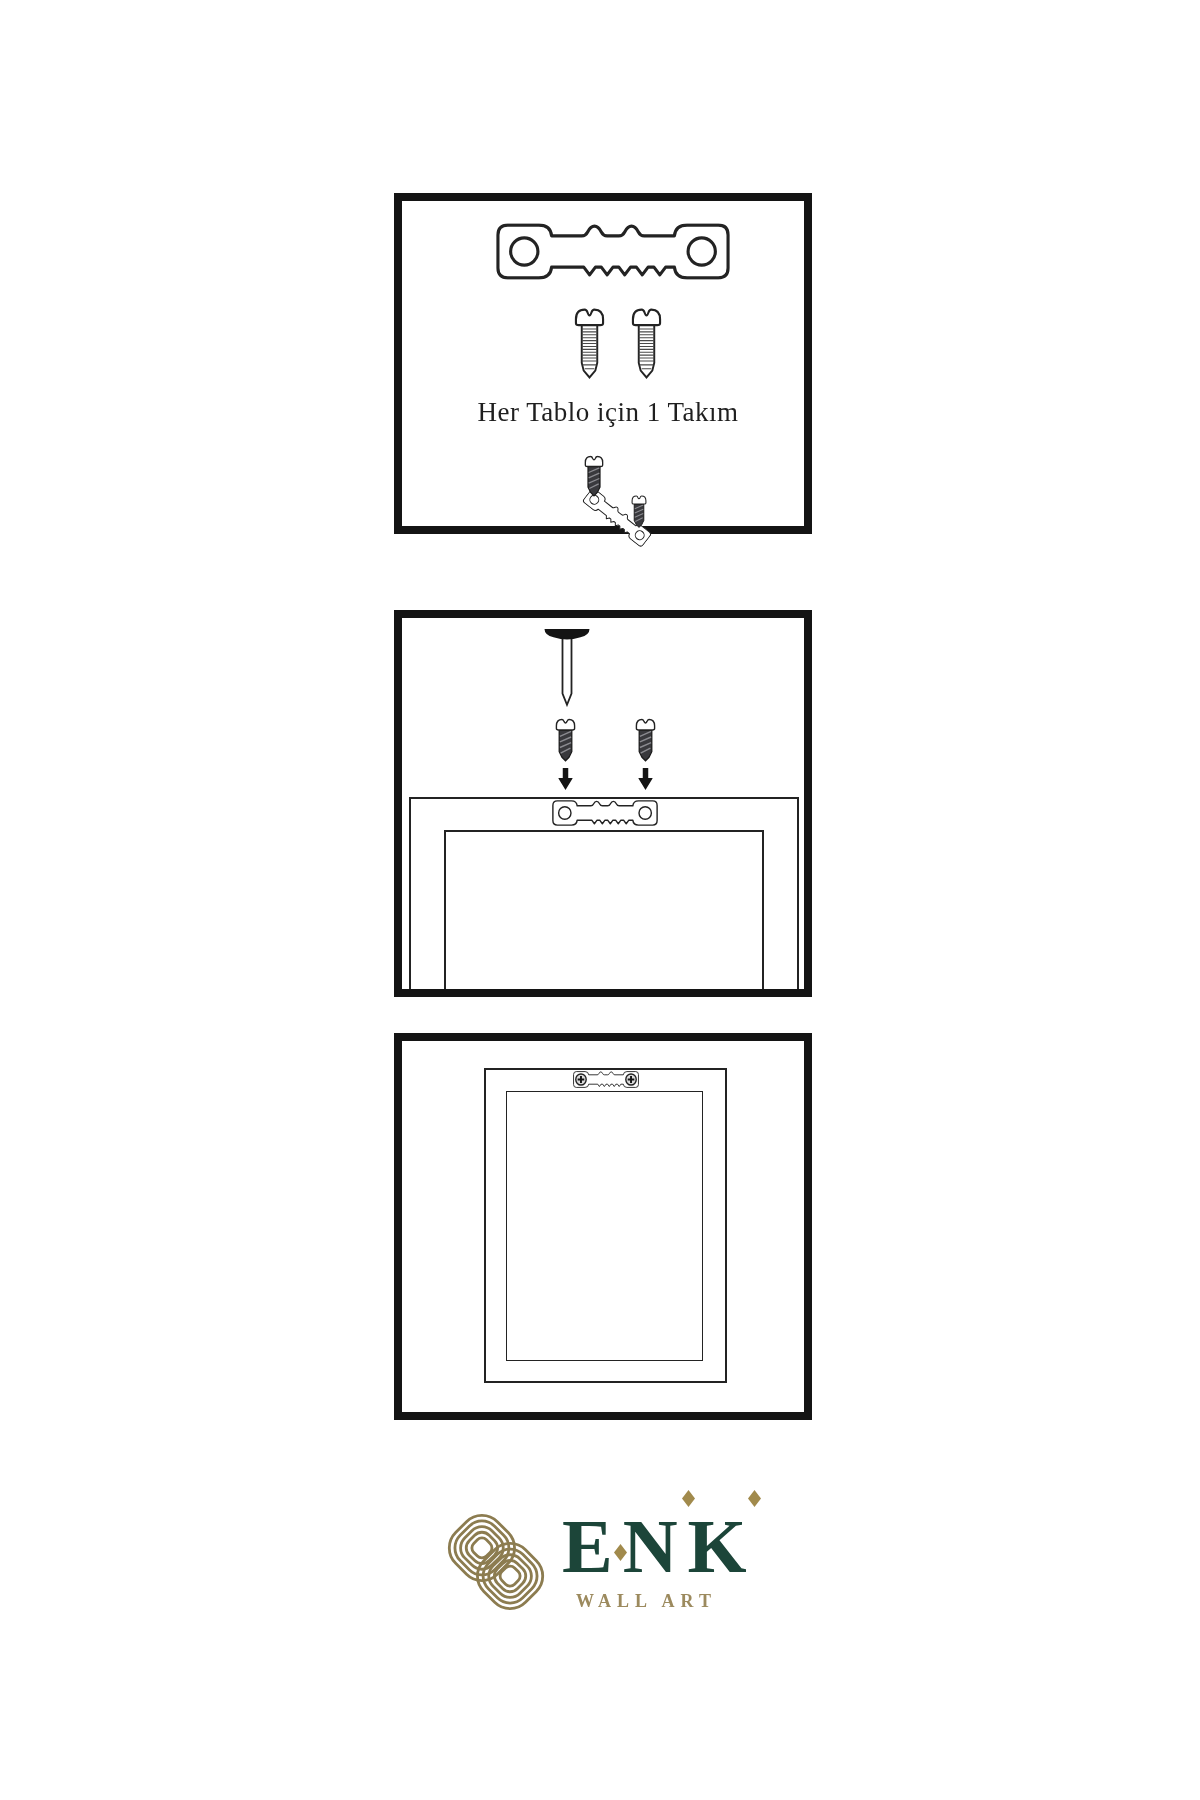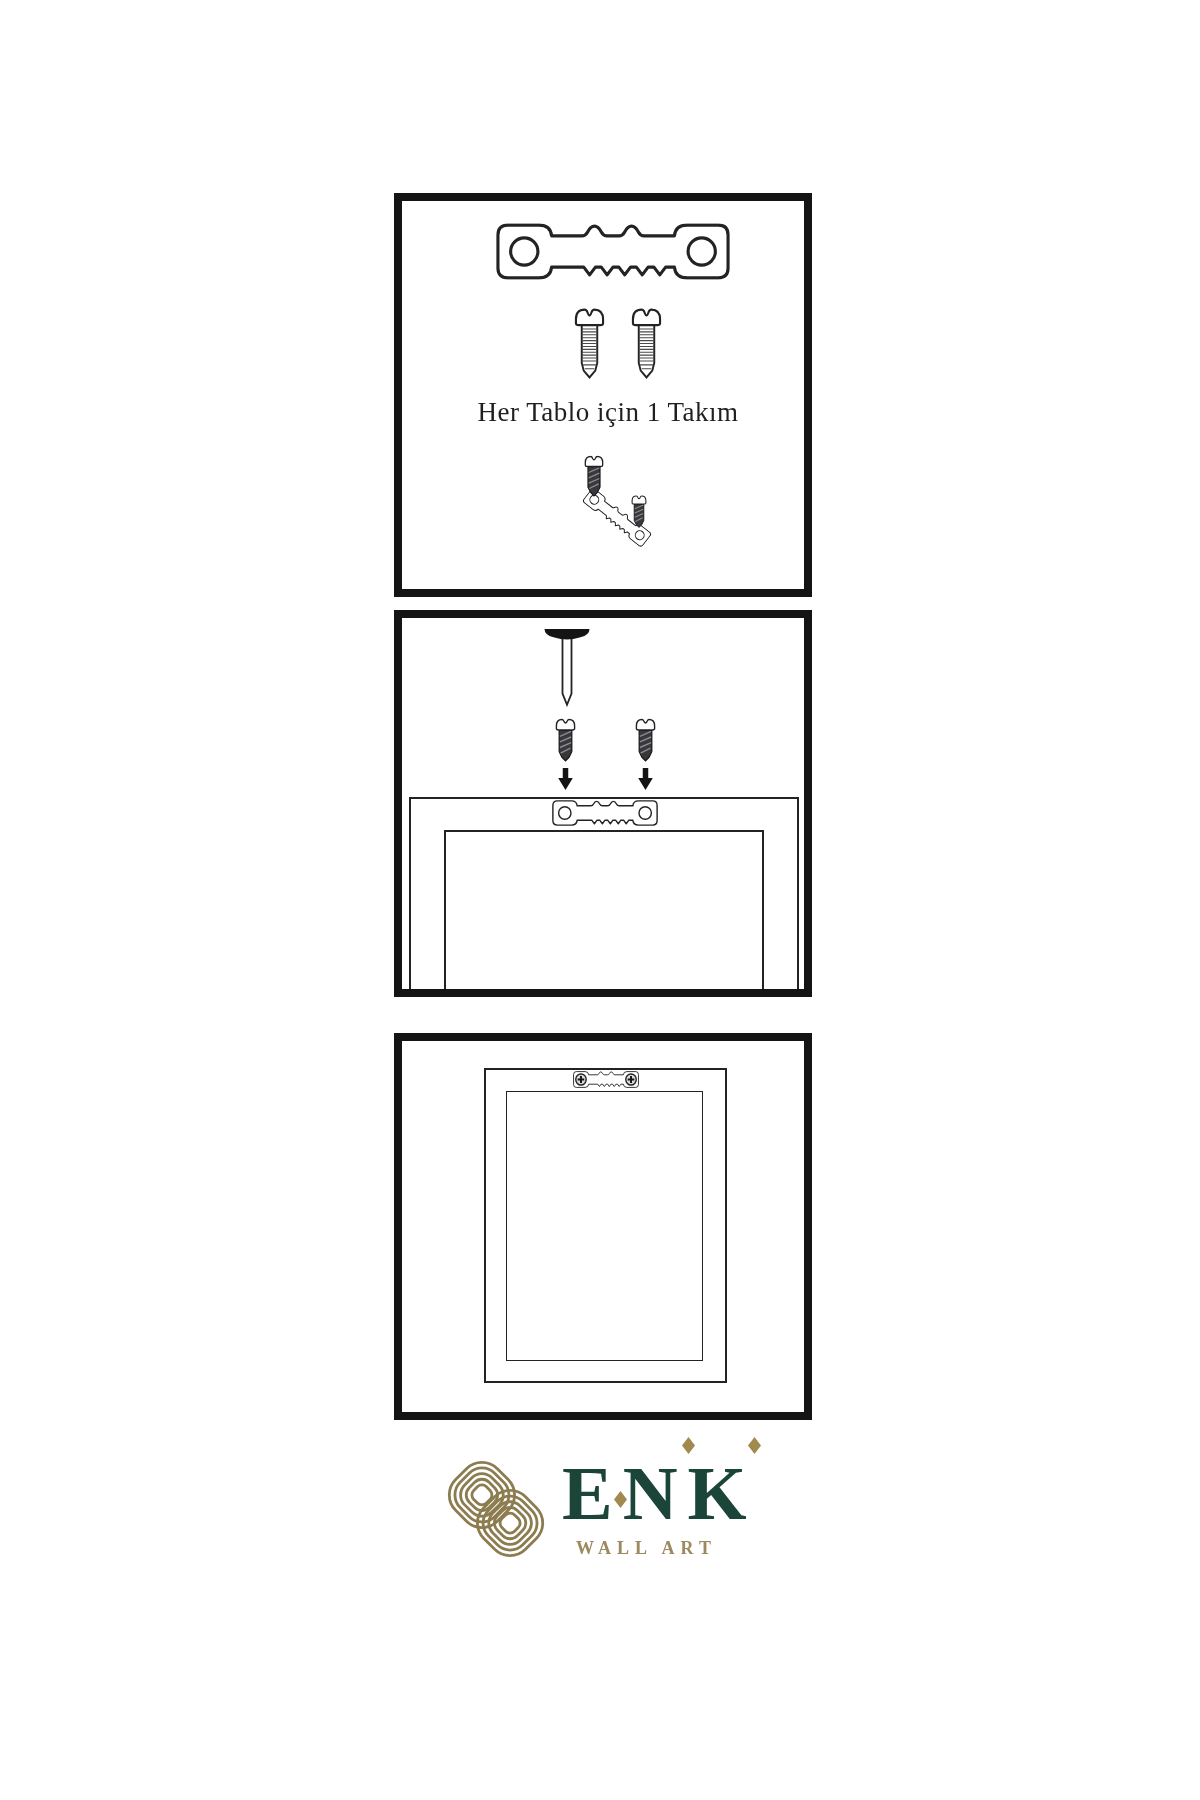--- a/index.html
+++ b/index.html
@@ -1,28 +1,28 @@
 <!DOCTYPE html>
 <html><head>
 <meta charset="utf-8">
 <style>
   html,body{margin:0;padding:0;background:#ffffff;}
   .page{position:relative;width:1200px;height:1800px;background:#ffffff;overflow:hidden;
         font-family:"Liberation Serif", serif;}
   .panel{position:absolute;left:394px;width:418px;border:8px solid #141414;background:#fff;box-sizing:border-box;}
-  .panel1{top:193px;height:404px;}
+  .panel1{top:193px;height:341px;}
   .panel2{top:610px;height:387px;}
   .panel3{top:1033px;height:387px;}
   .abs{position:absolute;}
   .caption{position:absolute;left:0;top:196px;width:100%;text-align:center;
            font-size:27px;letter-spacing:0.5px;color:#1f1f1f;text-indent:10px;white-space:nowrap;}
   .rect{position:absolute;border:2px solid #232323;box-sizing:border-box;background:#fff;}
   .rect.openbottom{border-bottom:none;}
   
-  .logo{position:absolute;left:430px;top:1439px;width:360px;height:145px;}
+  .logo{position:absolute;left:430px;top:1492px;width:360px;height:145px;}
   .brand-name{position:absolute;left:132px;top:16px;font-family:"Liberation Serif",serif;
               font-weight:700;font-size:76px;line-height:1;letter-spacing:10px;color:#1c4539;}
   .brand-sub{position:absolute;left:146px;top:99px;font-family:"Liberation Serif",serif;
              font-weight:600;font-size:18px;letter-spacing:6px;color:#9c8a5e;white-space:nowrap;}
   .diamond{position:absolute;width:13px;height:17px;background:#a18a4c;
            clip-path:polygon(50% 0,100% 50%,50% 100%,0 50%);}
   .d1{left:184px;top:52px;}
   .d2{left:252px;top:-2px;}
   .d3{left:318px;top:-2px;}
 </style>

